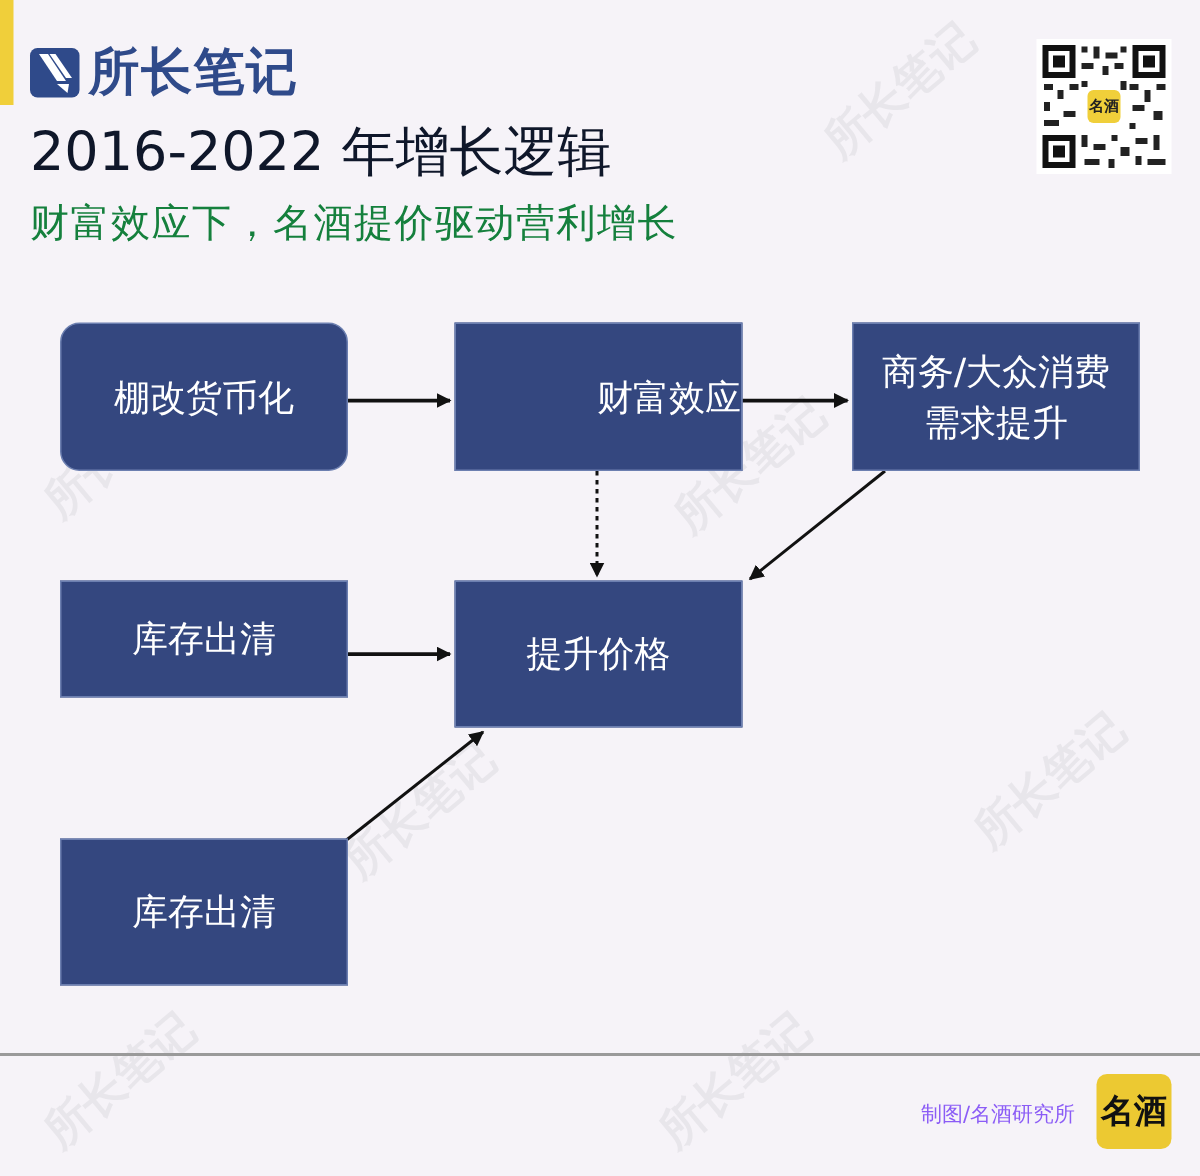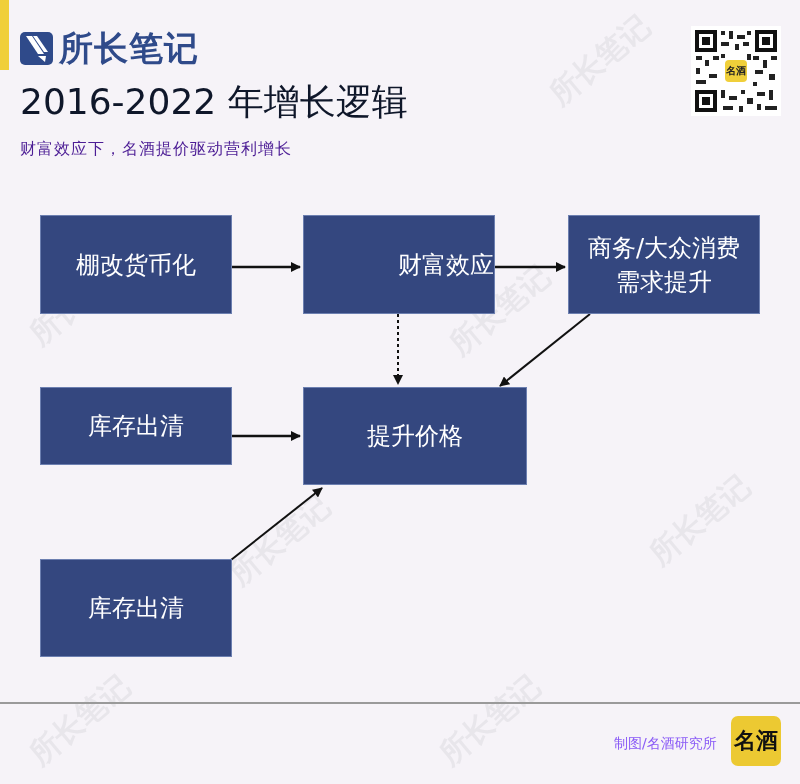--- a/index.html
+++ b/index.html
@@ -7,21 +7,21 @@
     width: 800px; height: 784px; position: relative; overflow: hidden;
     background: #f6f3f8;
     font-family: "DejaVu Sans", "Liberation Sans", sans-serif;
   }
   .accent-bar { position: absolute; left: 0; top: 0; width: 9px; height: 70px; background: #f0cf3a; }
   .brand { position: absolute; left: 20px; top: 28px; display: flex; align-items: center; gap: 6px; }
   .brand-icon { width: 33px; height: 33px; background: #2f4a8a; border-radius: 5px; position: relative; overflow: hidden; }
   .brand-icon svg { position: absolute; left: 0; top: 0; }
   .brand-text { font-size: 34px; font-weight: bold; color: #2f4a8a; letter-spacing: 1px; line-height: 40px; }
   .title { position: absolute; left: 20px; top: 80px; font-size: 36px; color: #0f172a; line-height: 44px; }
-  .subtitle { position: absolute; left: 20px; top: 132px; font-size: 16px; color: #4c1d95; line-height: 34px; letter-spacing: 1px; }
+  .subtitle { position: absolute; left: 20px; top: 132px; font-size: 26px; color: #15803d; line-height: 34px; letter-spacing: 1px; }
   .qr { position: absolute; left: 691px; top: 26px; width: 90px; height: 90px; background: #fff; }
   .qr-logo { position: absolute; left: 34px; top: 34px; width: 22px; height: 22px; background: #f0cf3a; border-radius: 4px;
              font-size: 10px; font-weight: bold; color: #222; display:flex; align-items:center; justify-content:center; }
   .box {
     position: absolute; background: #34477f; color: #fff; border: 1px solid #6c7fb0;
     display: flex; align-items: center; justify-content: center; text-align: center;
     font-size: 24px; line-height: 34px; box-sizing: border-box;
   }
   .box span { display: block; }
   svg.arrows { position: absolute; left: 0; top: 0; }
@@ -113,34 +113,34 @@
     </marker>
   </defs>
   <line x1="232" y1="267" x2="300" y2="267" stroke="#111" stroke-width="2.5" marker-end="url(#ah)"></line>
   <line x1="495" y1="267" x2="565" y2="267" stroke="#111" stroke-width="2.5" marker-end="url(#ah)"></line>
   <line x1="398" y1="314" x2="398" y2="384" stroke="#111" stroke-width="2" stroke-dasharray="3,3" marker-end="url(#ah)"></line>
   <line x1="590" y1="314" x2="500" y2="386" stroke="#111" stroke-width="2" marker-end="url(#ah)"></line>
   <line x1="232" y1="436" x2="300" y2="436" stroke="#111" stroke-width="2.5" marker-end="url(#ah)"></line>
   <line x1="231" y1="560" x2="322" y2="488" stroke="#111" stroke-width="2" marker-end="url(#ah)"></line>
 </svg>
 
-<div class="box" style="left:40px; top:215px; width:192px; height:99px;">
+<div class="box" style="left:40px; top:215px; width:192px; height:99px;border-radius:13px;">
   <span>棚改货币化</span>
 </div>
 <div class="box" style="left:303px; top:215px; width:192px; height:99px;justify-content:flex-end;">
   <span>财富效应</span>
 </div>
 <div class="box" style="left:568px; top:215px; width:192px; height:99px; flex-direction:column;">
   <span>商务/大众消费</span>
   <span>需求提升</span>
 </div>
 <div class="box" style="left:40px; top:387px; width:192px; height:78px;">
   <span>库存出清</span>
 </div>
-<div class="box" style="left:303px; top:387px; width:224px; height:98px;">
+<div class="box" style="left:303px; top:387px; width:192px; height:98px;">
   <span>提升价格</span>
 </div>
 <div class="box" style="left:40px; top:559px; width:192px; height:98px;">
   <span>库存出清</span>
 </div>
 
 <div class="divider"></div>
 <div class="credit">制图/名酒研究所</div>
 <div class="footer-logo">名酒</div>
 

